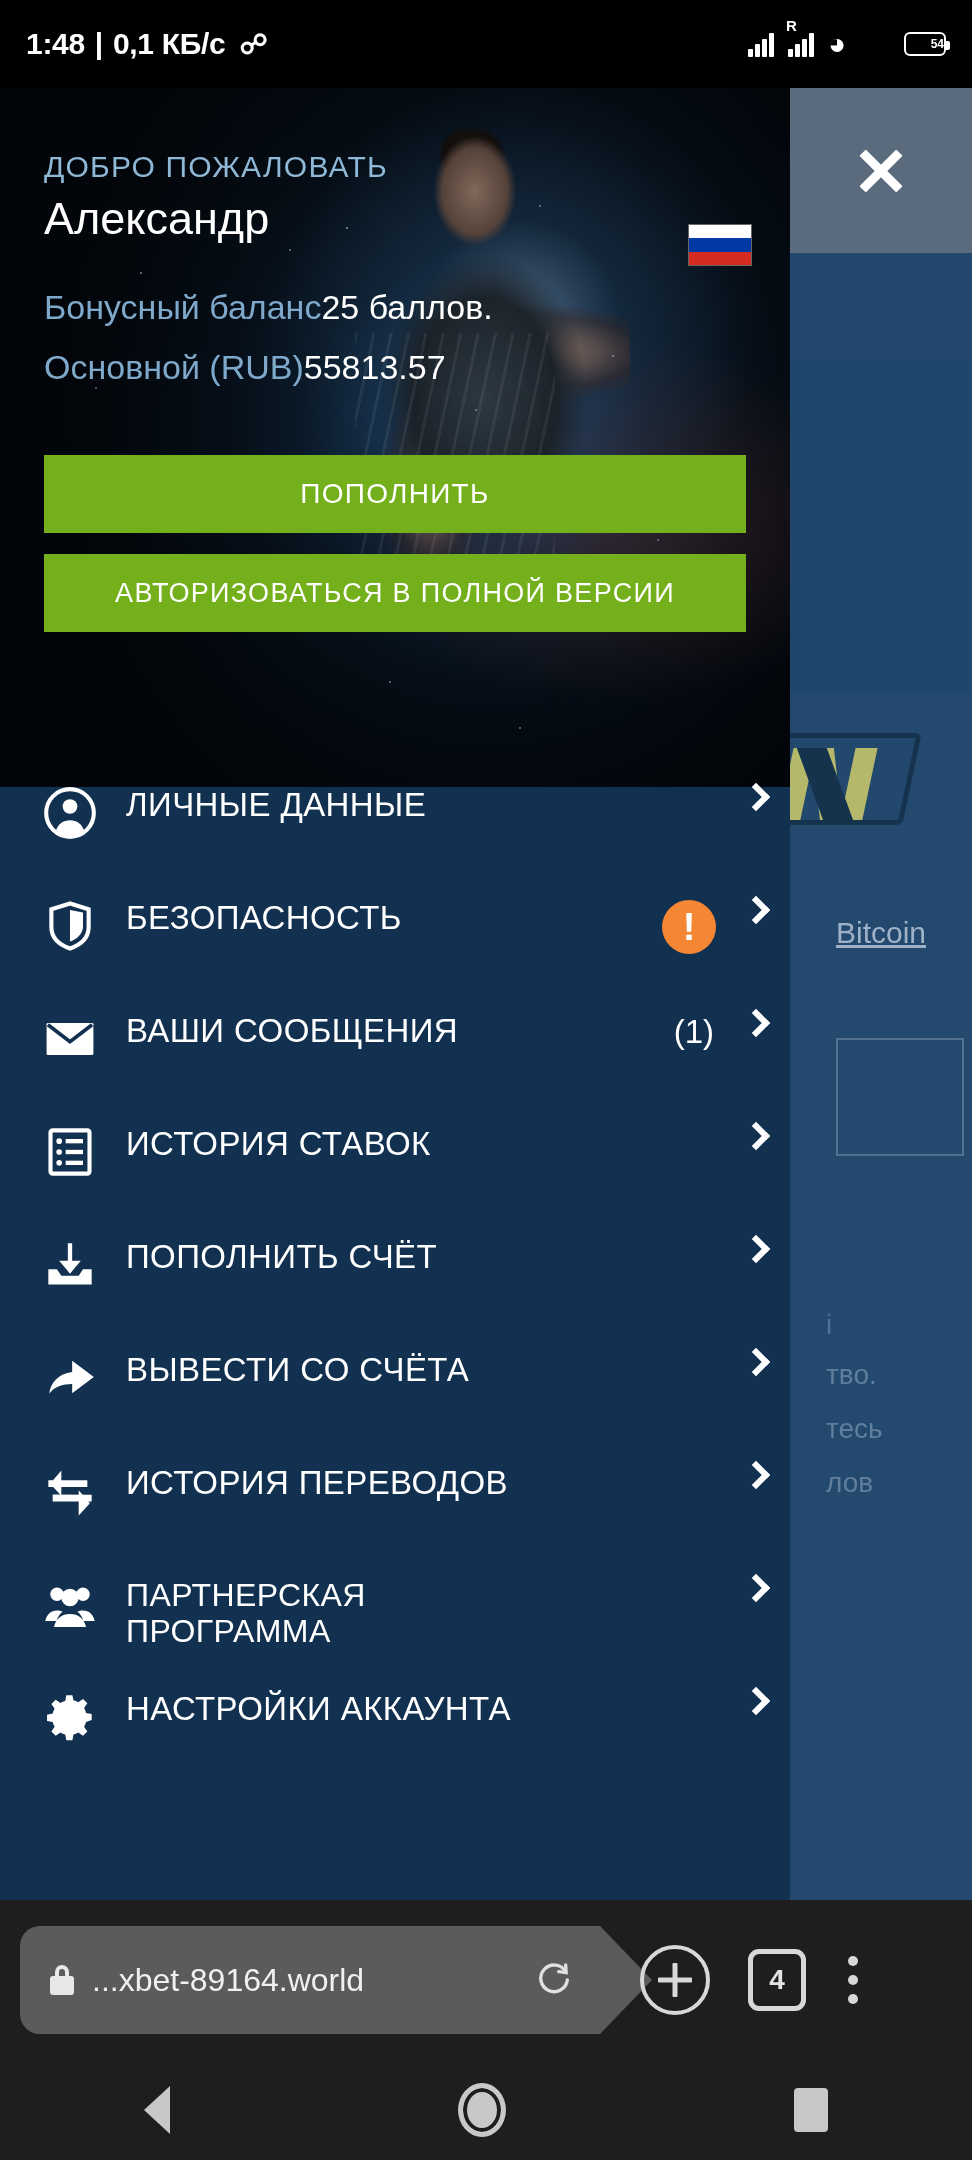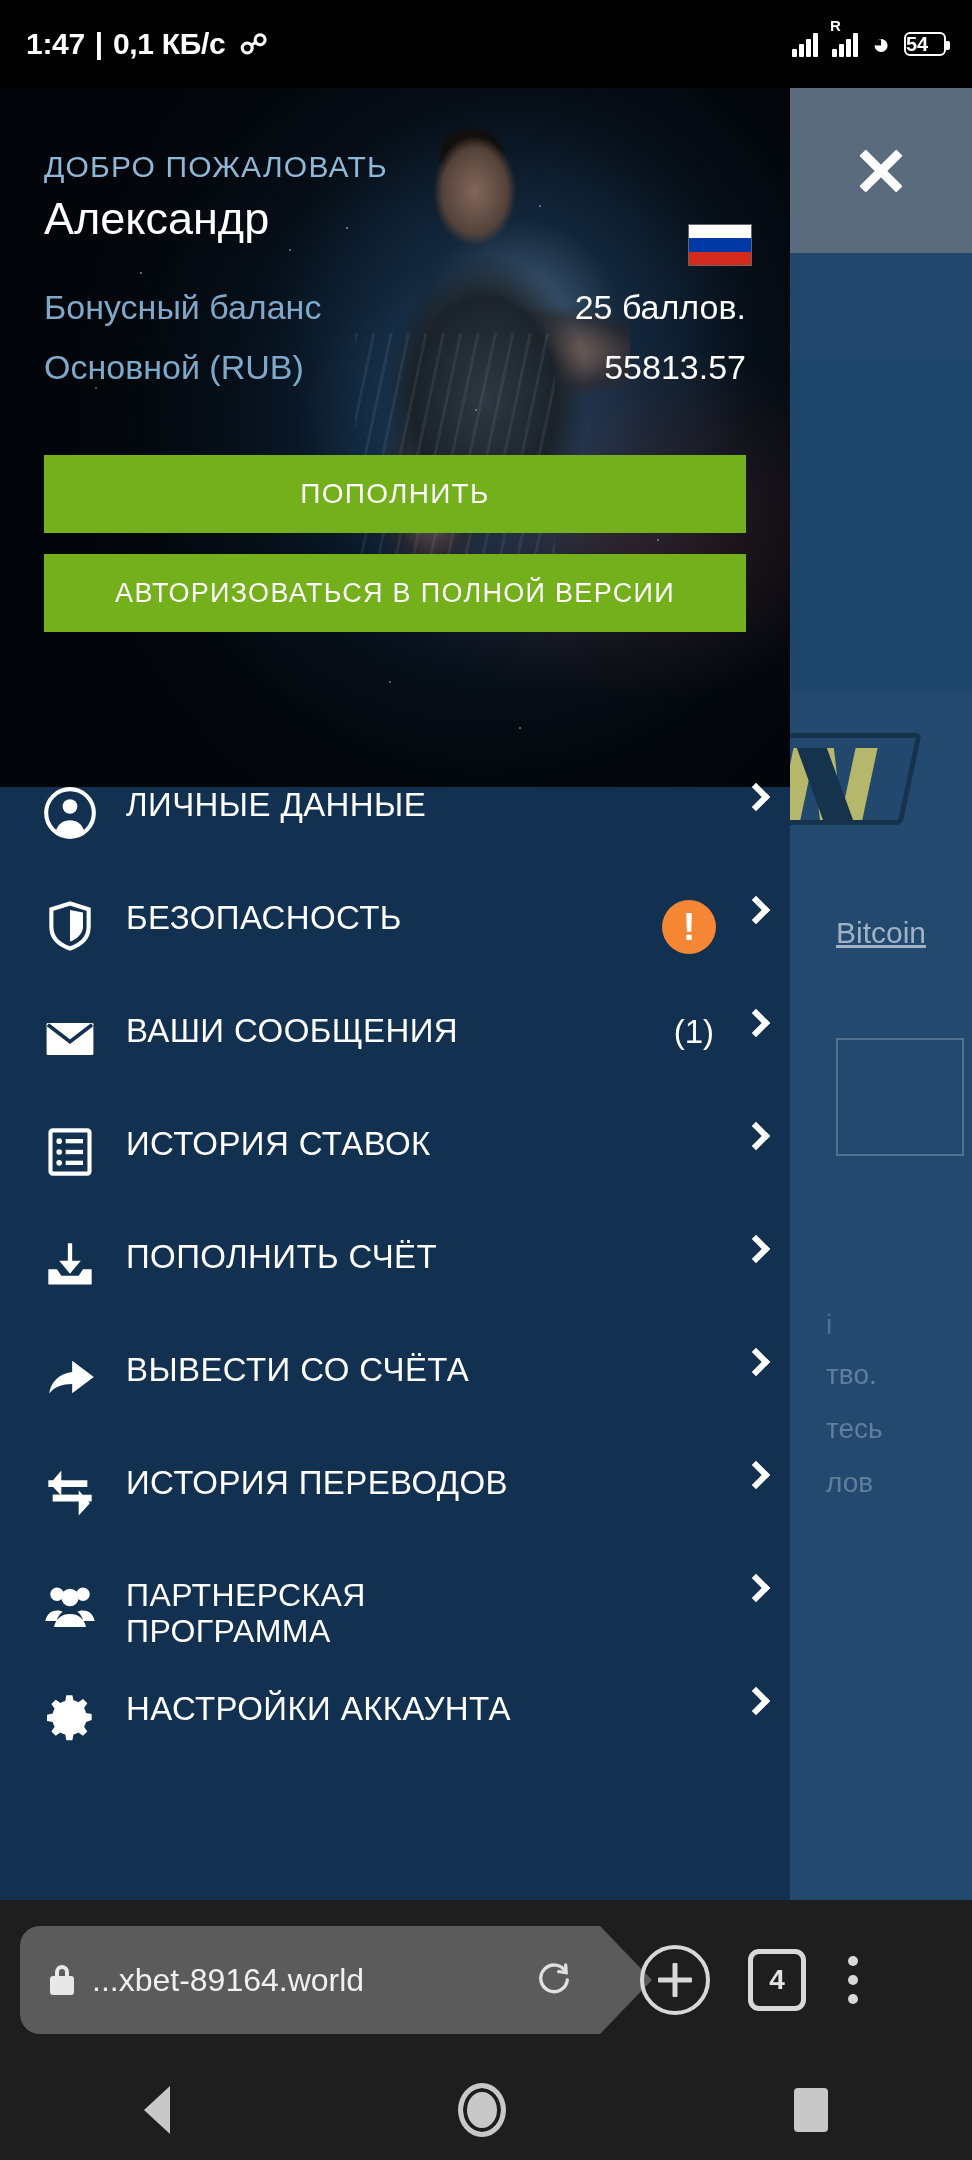--- a/index.html
+++ b/index.html
@@ -15,21 +15,21 @@
   }
   .sb-left{ display:flex; align-items:center; gap:10px; font-size:30px; font-weight:600; letter-spacing:-0.3px;}
   .sb-right{ display:flex; align-items:center; gap:14px; }
   .bars{ display:flex; align-items:flex-end; gap:2px; height:26px;}
   .bars i{ display:block; width:5px; background:#fff; border-radius:1px;}
   .bars i:nth-child(1){height:8px}.bars i:nth-child(2){height:13px}
   .bars i:nth-child(3){height:18px}.bars i:nth-child(4){height:24px}
   .roam{ position:relative; display:flex; align-items:flex-end;}
   .roam .r{ position:absolute; top:-14px; left:-2px; font-size:15px; font-weight:700;}
   .batt{ width:42px;height:24px;border:2.5px solid #fff;border-radius:6px;position:relative;
-         display:flex;align-items:center;justify-content:flex-start;font-size:20px;font-weight:700;}
+         display:flex;align-items:center;justify-content:flex-end;font-size:12px;font-weight:700;margin-left:44px;}
   .batt:after{content:"";position:absolute;right:-6px;top:7px;width:4px;height:9px;background:#fff;border-radius:0 2px 2px 0;}
 
   
   .bgpage{ position:absolute; left:0; top:88px; width:972px; height:1812px; background:#1f466b; z-index:5;}
   .bg-dark-left{ position:absolute; left:0; top:0; width:790px; height:1812px; background:#102d47;}
   .bg-closebar{ position:absolute; left:790px; top:0; width:182px; height:165px; background:#5a6b7d;}
   .bg-closebar .xmark{ position:absolute; left:50%; top:50%; transform:translate(-50%,-50%); width:46px;height:46px;}
   .bg-closebar .xmark:before,.bg-closebar .xmark:after{
     content:"";position:absolute;left:50%;top:50%;width:52px;height:9px;background:#fff;border-radius:1px;}
   .bg-closebar .xmark:before{transform:translate(-50%,-50%) rotate(45deg);}
@@ -100,21 +100,21 @@
        radial-gradient(1.6px 1.6px at 520px 640px, #8fb0cb 50%, transparent 51%),
        radial-gradient(1.5px 1.5px at 96px 300px, #7ea0bd 50%, transparent 51%);
   }
 
   .welcome{ position:absolute; left:44px; top:62px; font-size:30px; letter-spacing:1.2px; color:#8fb7d6;}
   .username{ position:absolute; left:44px; top:105px; font-size:45px; color:#fff;}
   .flag{ position:absolute; left:688px; top:136px; width:64px; height:42px; border:1px solid #666; overflow:hidden;}
   .flag i{ display:block; width:100%; height:33.34%;}
   .flag .w{background:#fff} .flag .b{background:#0039a6} .flag .r{background:#d52b1e}
 
-  .balrow{ position:absolute; left:44px; width:702px; display:flex; justify-content:space-between; align-items:baseline;}
+  .balrow{ position:absolute; left:44px; width:702px; display:flex; justify-content:flex-start; align-items:baseline;}
   .bal-lbl{ font-size:34px; color:#7fa9cb;}
   .bal-val{ font-size:34px; color:#fff;}
   .row-bonus{ top:200px; }
   .row-main{ top:260px; }
 
   .btn{ position:absolute; left:44px; width:702px; background:#74b01c; color:#fff;
         display:flex; align-items:center; justify-content:center; letter-spacing:1.3px;}
   .btn-top{ top:367px; height:78px; font-size:28px;}
   .btn-bot{ top:466px; height:78px; font-size:27px;}
 
@@ -187,21 +187,21 @@
       <div class="bg-box"></div>
       <div class="bg-text1">і</div>
       <div class="bg-text2">тво.</div>
       <div class="bg-text3">тесь</div>
       <div class="bg-text4">лов</div>
     </div>
   </div>
 
   <div class="statusbar">
     <div class="sb-left">
-      <span>1:47</span>
+      <span>1:48</span>
       <span>|</span>
       <span>0,1 КБ/с</span>
       <span style="font-size:28px;margin-left:4px;">☍</span>
     </div>
     <div class="sb-right">
       <span class="bars">
           <i></i>
           <i></i>
           <i></i>
           <i></i>

